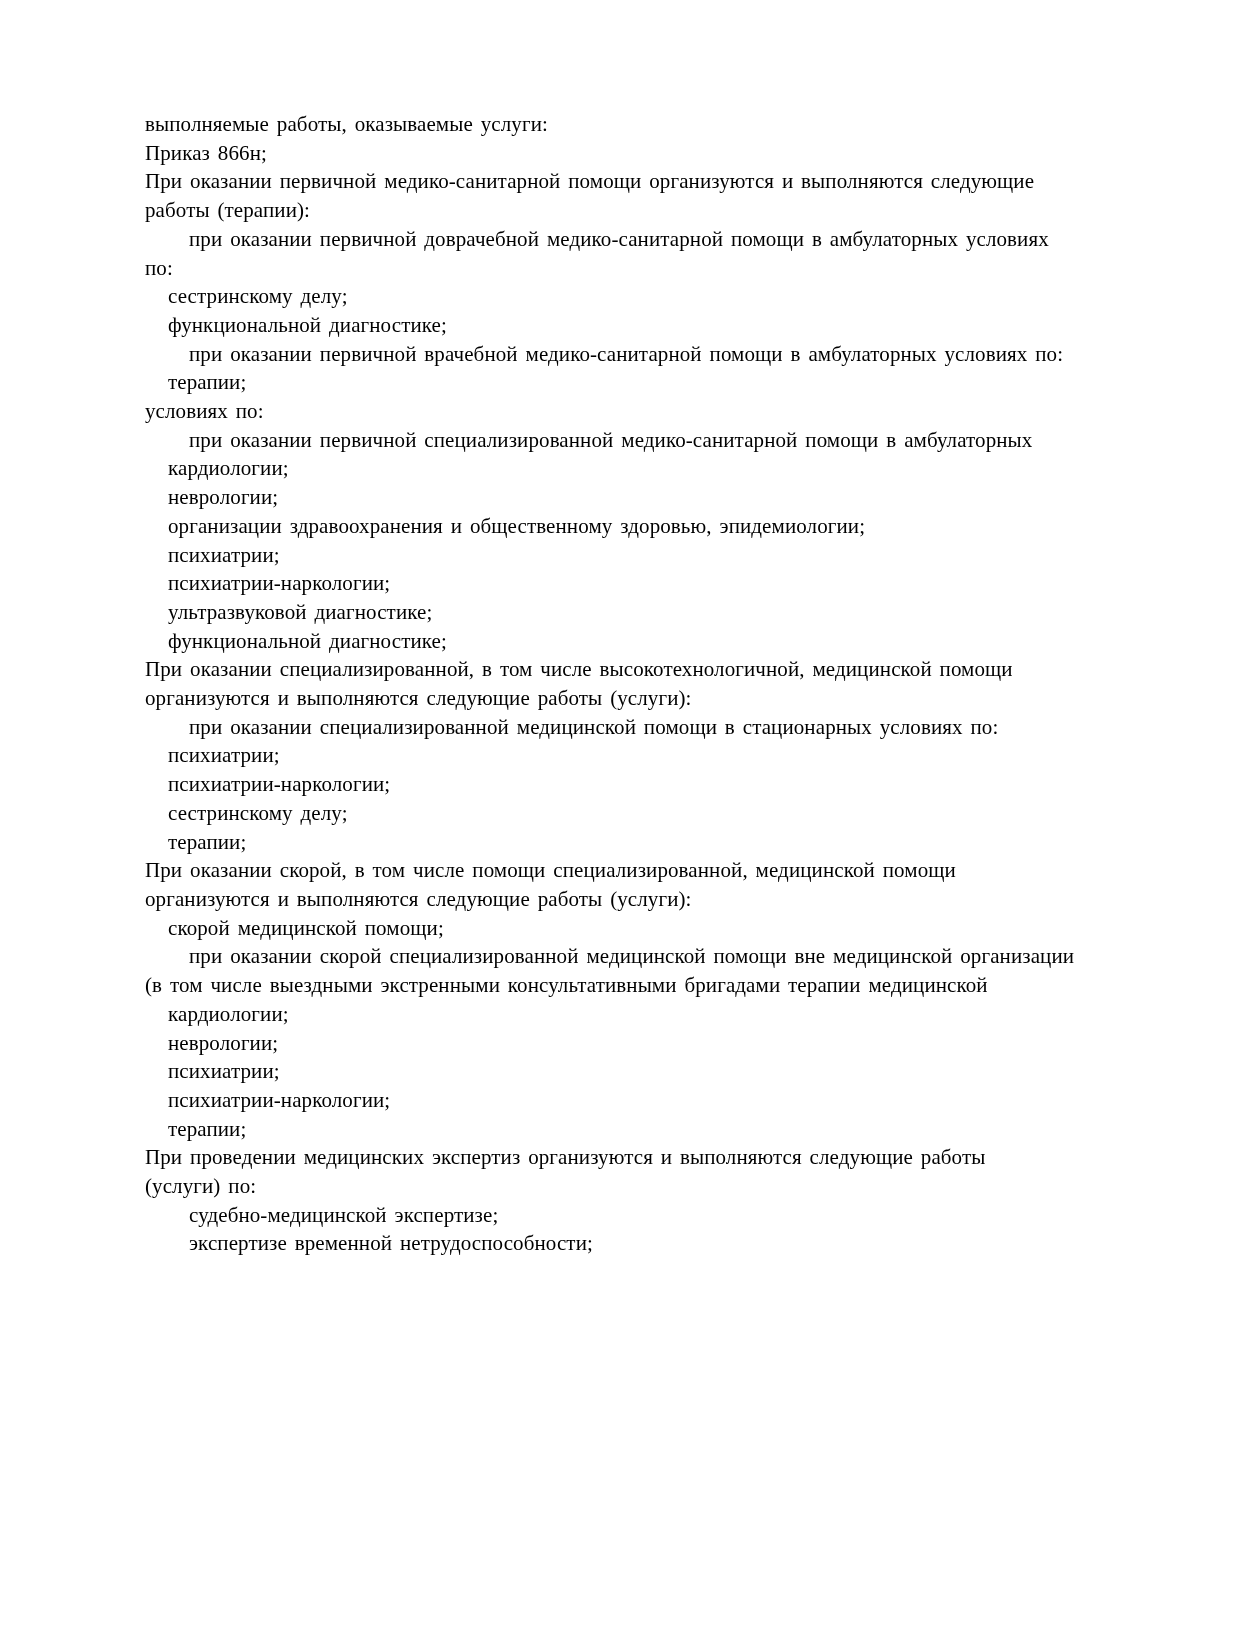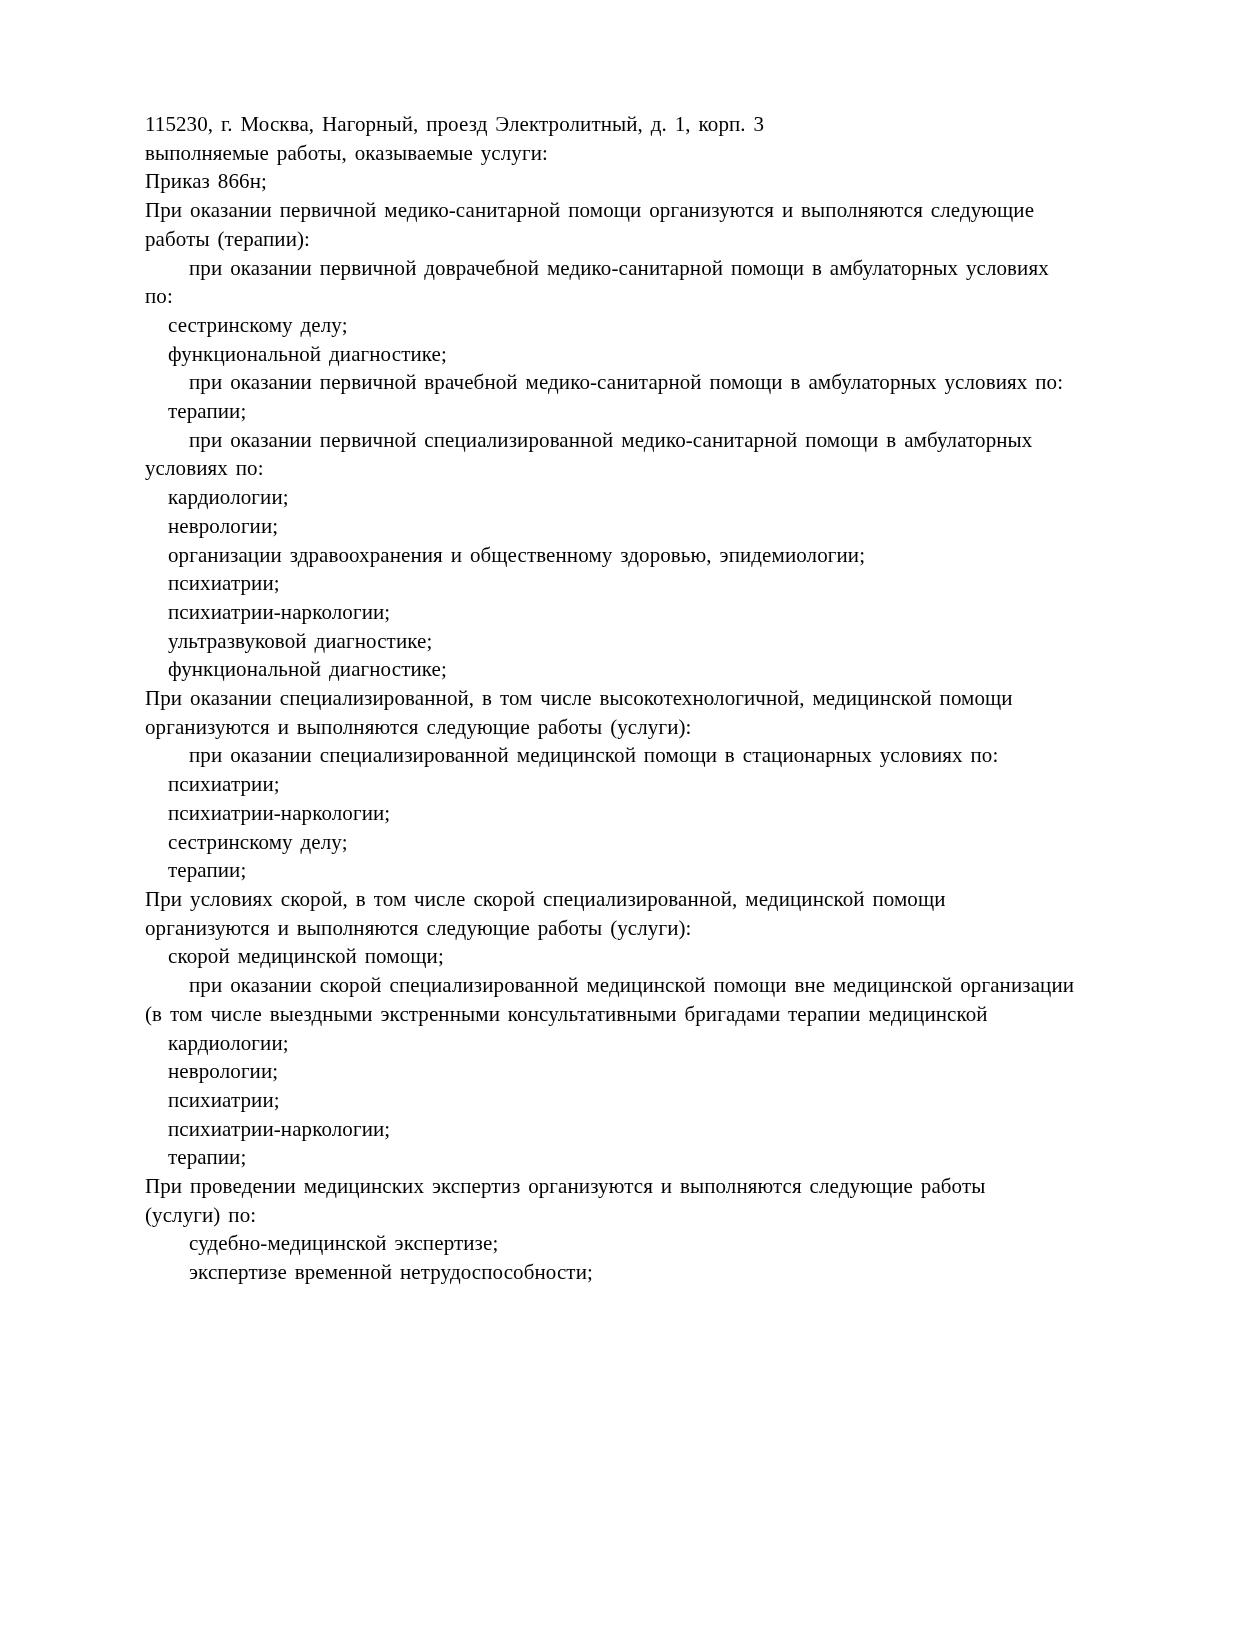--- a/index.html
+++ b/index.html
@@ -36,48 +36,47 @@
   }
   .indent-0 { padding-left: 0; }
   .indent-1 { padding-left: 8px; margin-left: 36px; }
   .indent-2 { padding-left: 23px; }
 </style>
 </head>
 <body>
 
 <div class="page">
   <div class="text-block" id="lines-container">
-      <div class="line indent-0">115230, г. Москва, Нагорный, проезд Электролитный, д. 1, корп. 3</div>
       <div class="line indent-0">выполняемые работы, оказываемые услуги:</div>
       <div class="line indent-0">Приказ 866н;</div>
       <div class="line indent-0">При оказании первичной медико-санитарной помощи организуются и выполняются следующие</div>
       <div class="line indent-0">работы (терапии):</div>
       <div class="line indent-1">при оказании первичной доврачебной медико-санитарной помощи в амбулаторных условиях</div>
       <div class="line indent-0">по:</div>
       <div class="line indent-2">сестринскому делу;</div>
       <div class="line indent-2">функциональной диагностике;</div>
       <div class="line indent-1">при оказании первичной врачебной медико-санитарной помощи в амбулаторных условиях по:</div>
       <div class="line indent-2">терапии;</div>
+      <div class="line indent-0">условиях по:</div>
       <div class="line indent-1">при оказании первичной специализированной медико-санитарной помощи в амбулаторных</div>
-      <div class="line indent-0">условиях по:</div>
       <div class="line indent-2">кардиологии;</div>
       <div class="line indent-2">неврологии;</div>
       <div class="line indent-2">организации здравоохранения и общественному здоровью, эпидемиологии;</div>
       <div class="line indent-2">психиатрии;</div>
       <div class="line indent-2">психиатрии-наркологии;</div>
       <div class="line indent-2">ультразвуковой диагностике;</div>
       <div class="line indent-2">функциональной диагностике;</div>
       <div class="line indent-0">При оказании специализированной, в том числе высокотехнологичной, медицинской помощи</div>
       <div class="line indent-0">организуются и выполняются следующие работы (услуги):</div>
       <div class="line indent-1">при оказании специализированной медицинской помощи в стационарных условиях по:</div>
       <div class="line indent-2">психиатрии;</div>
       <div class="line indent-2">психиатрии-наркологии;</div>
       <div class="line indent-2">сестринскому делу;</div>
       <div class="line indent-2">терапии;</div>
-      <div class="line indent-0">При условиях скорой, в том числе скорой специализированной, медицинской помощи</div>
+      <div class="line indent-0">При оказании скорой, в том числе помощи специализированной, медицинской помощи</div>
       <div class="line indent-0">организуются и выполняются следующие работы (услуги):</div>
       <div class="line indent-2">скорой медицинской помощи;</div>
       <div class="line indent-1">при оказании скорой специализированной медицинской помощи вне медицинской организации</div>
       <div class="line indent-0">(в том числе выездными экстренными консультативными бригадами терапии медицинской</div>
       <div class="line indent-2">кардиологии;</div>
       <div class="line indent-2">неврологии;</div>
       <div class="line indent-2">психиатрии;</div>
       <div class="line indent-2">психиатрии-наркологии;</div>
       <div class="line indent-2">терапии;</div>
       <div class="line indent-0">При проведении медицинских экспертиз организуются и выполняются следующие работы</div>

